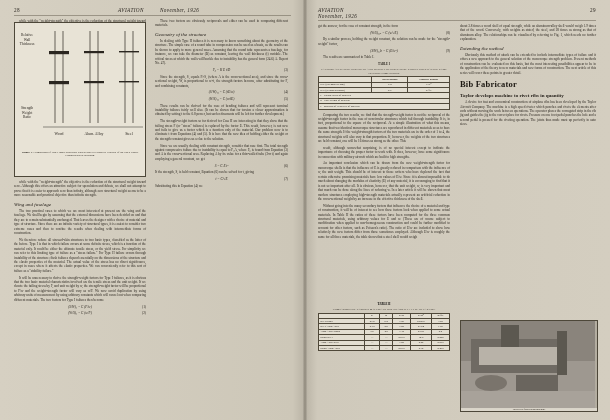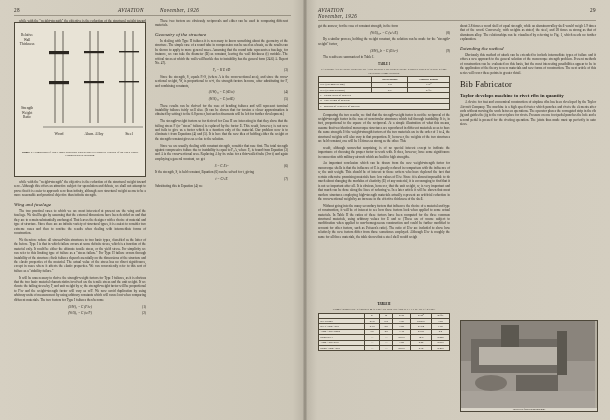--- a/index.html
+++ b/index.html
@@ -49,21 +49,21 @@
     margin:4px 0 2px 0;
     font-size:5px;
     font-style:italic;
     font-weight:normal;
     text-align:left;
     color:#241f19;
   }
   h2.big{
     margin:4px 0 2px 0;
     font-size:8.5px;
-    font-weight:normal;
+    font-weight:bold;
     color:#1d1913;
     letter-spacing:.2px;
   }
   h4.blk{
     margin:4px 0 2px 0;
     font-size:5px;
     font-weight:bold;
     color:#241f19;
   }
   .eq{

